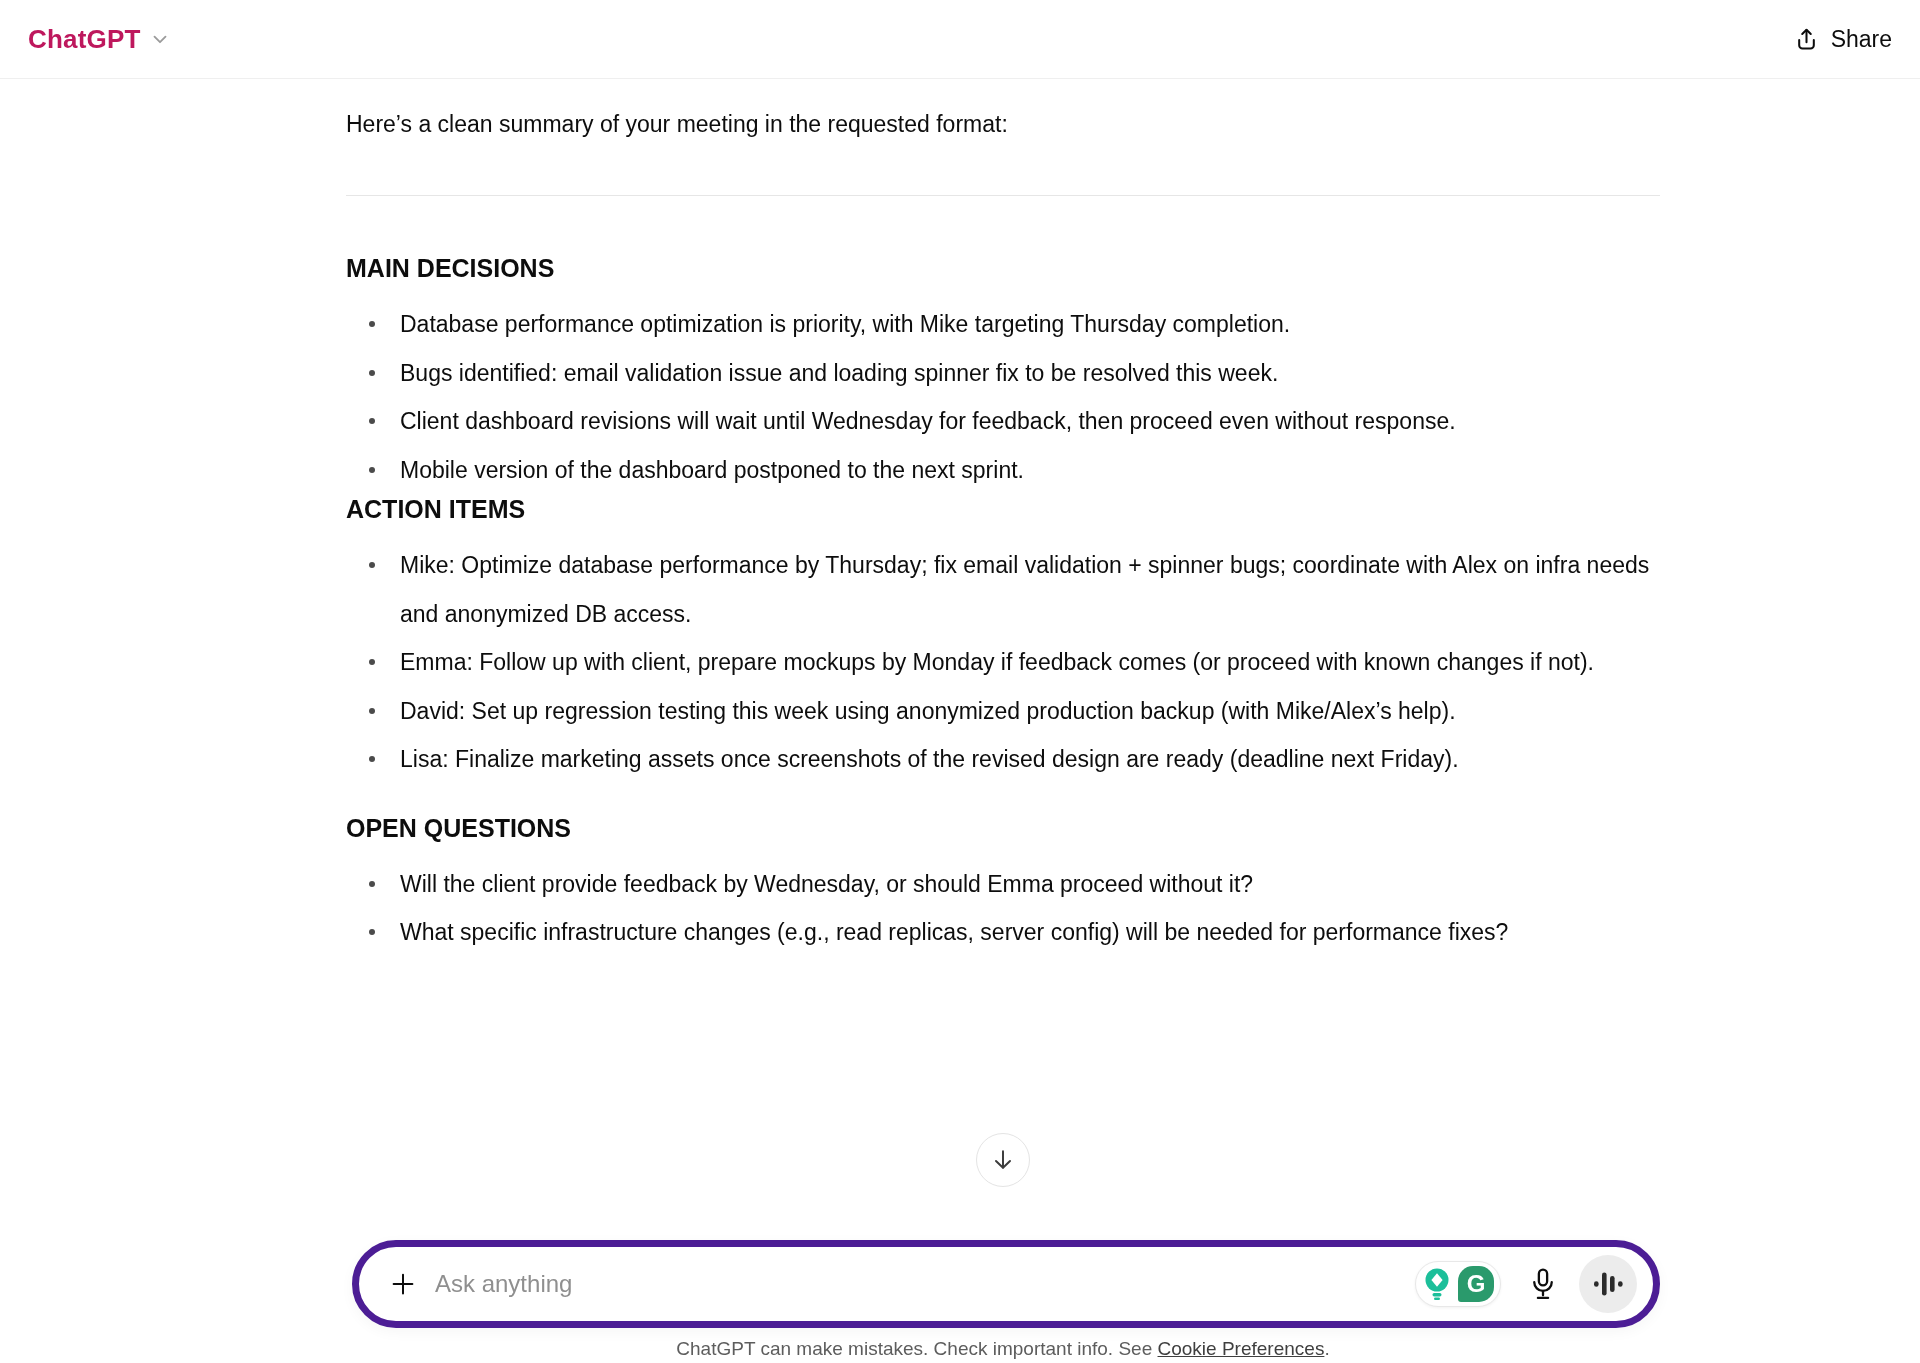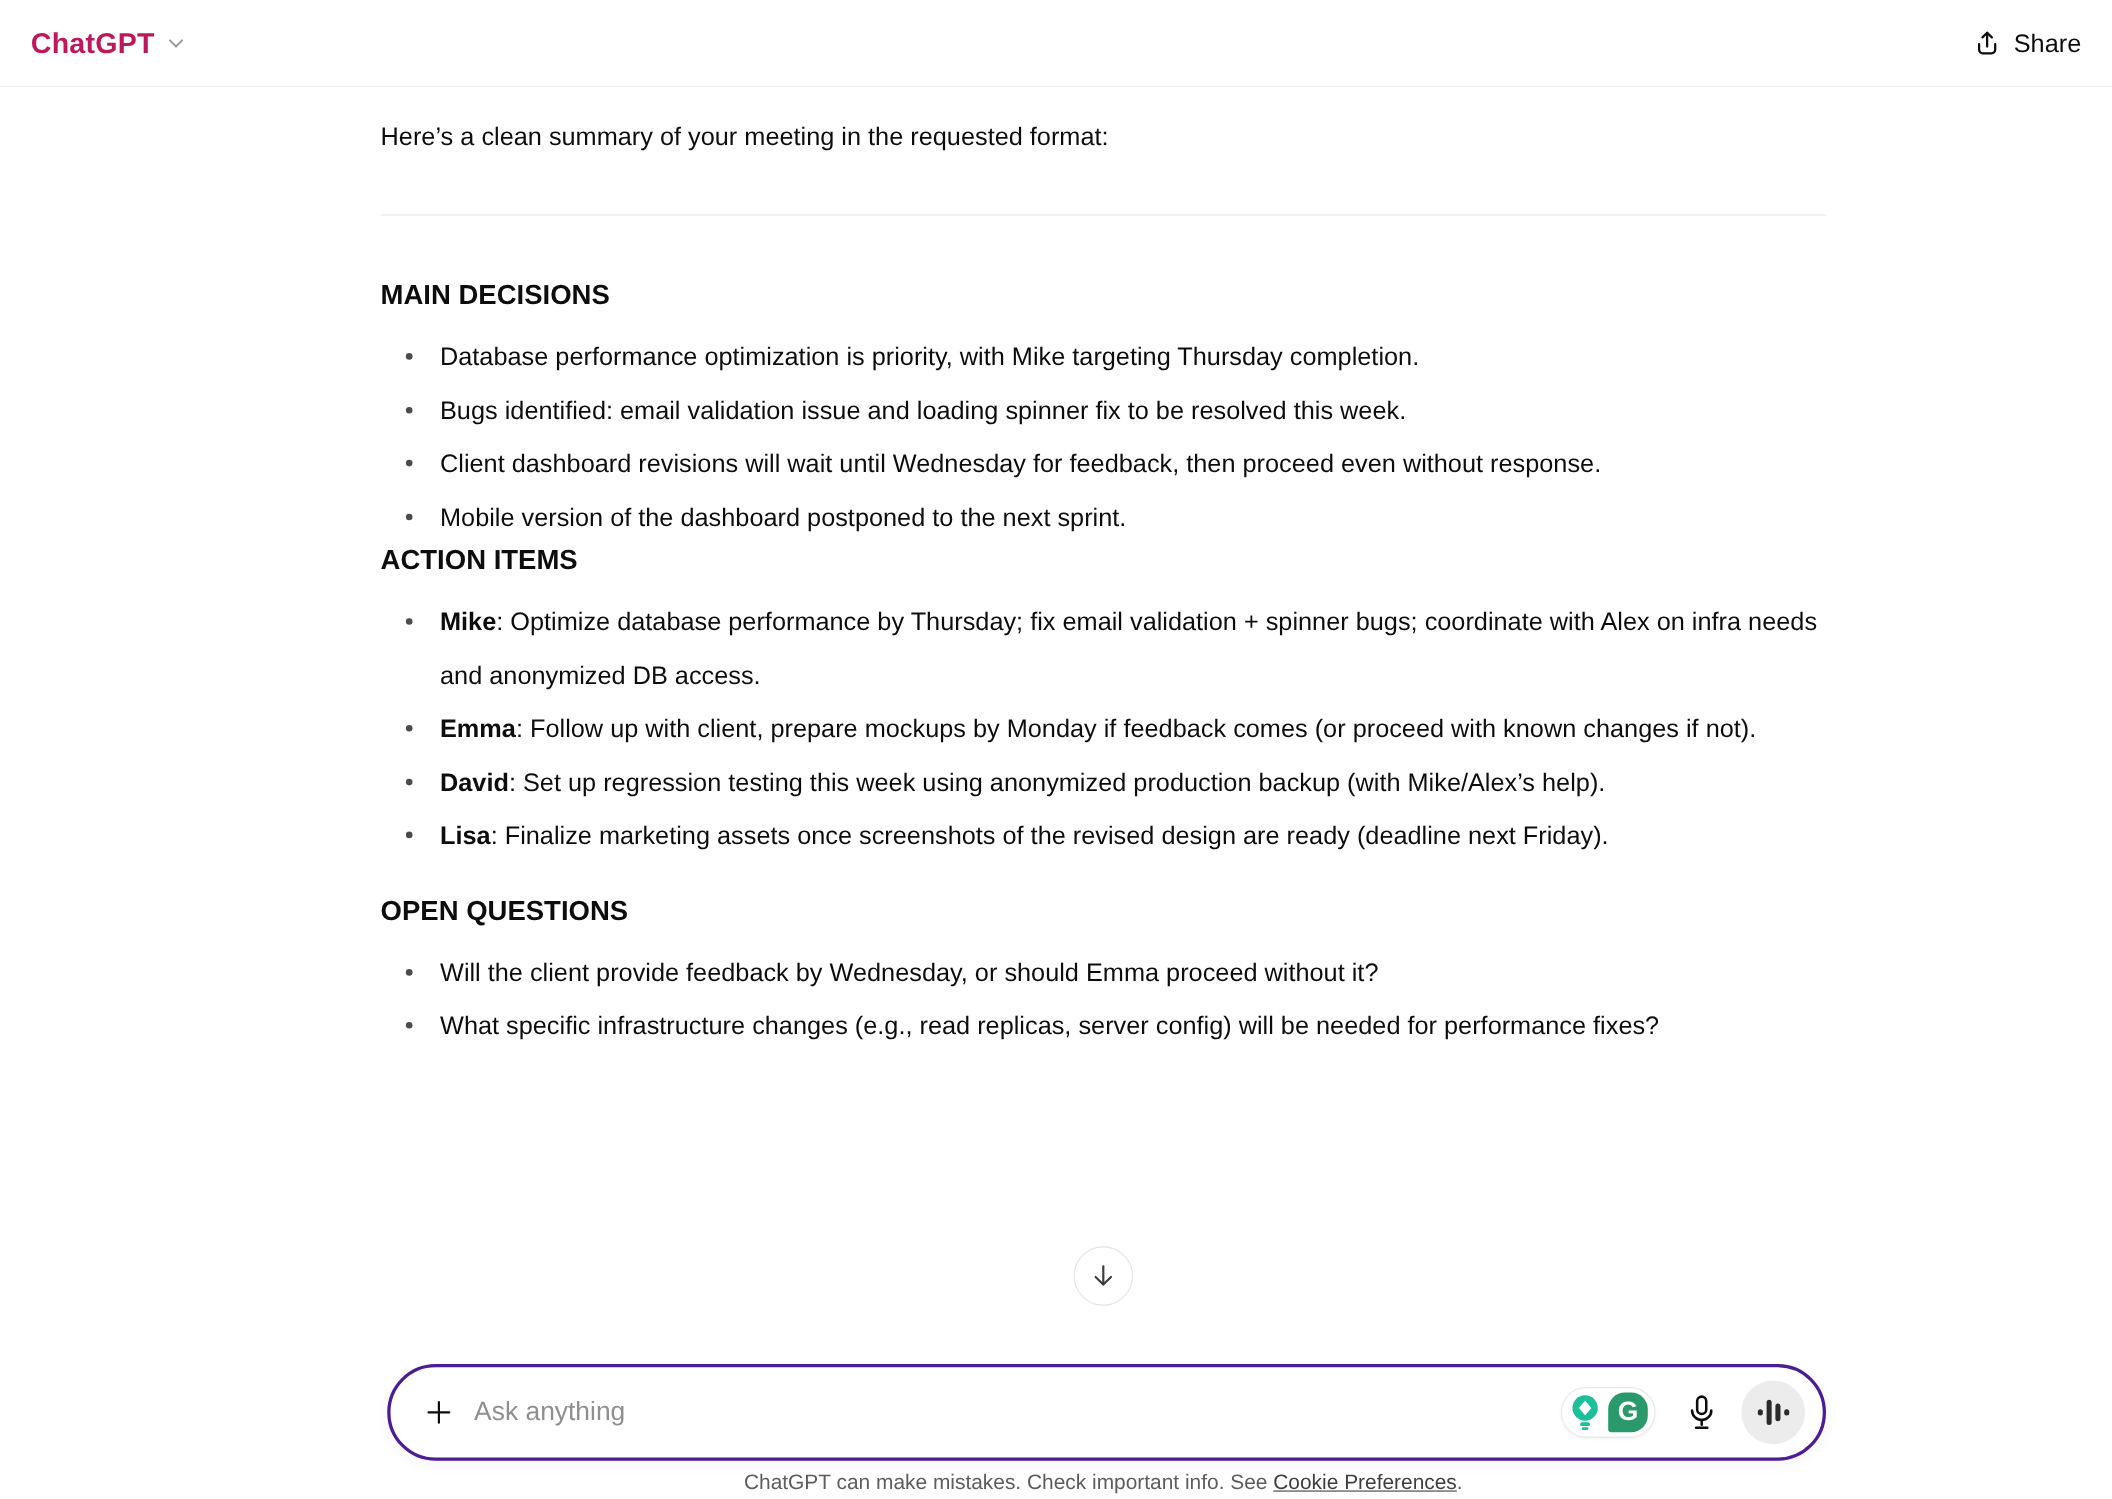--- a/index.html
+++ b/index.html
@@ -60,38 +60,38 @@
     position: relative;
     padding-left: 54px;
     font-size: 23px; line-height: 48.5px; color: #0d0d0d;
   }
   ul.bullets li::before {
     content: "";
     position: absolute; left: 23px; top: 21px;
     width: 6px; height: 6px; border-radius: 50%;
     background: #4b4b4b;
   }
-  .owner { font-weight: 700; }
+  .owner { font-weight: 400; }
 
   
   .scroll-down {
     position: absolute; left: 976px; top: 1133px;
     width: 54px; height: 54px; border-radius: 50%;
     background: rgba(255,255,255,0.92);
     border: 1px solid #e4e4e4;
     display: flex; align-items: center; justify-content: center;
     cursor: pointer;
   }
 
   
   .composer {
     position: absolute; left: 352px; top: 1240px;
     width: 1308px; height: 88px;
     background: #ffffff;
-    border: 3px solid #4c1d95;
+    border: 7px solid #4c1d95;
     border-radius: 44px;
     box-shadow: 0 4px 14px rgba(0,0,0,0.04);
     display: flex; align-items: center;
     padding: 0 16px 0 20px;
   }
   .attach-button {
     width: 48px; height: 48px; border: none; background: none; cursor: pointer;
     display: flex; align-items: center; justify-content: center; flex: 0 0 auto;
   }
   .message-input {

